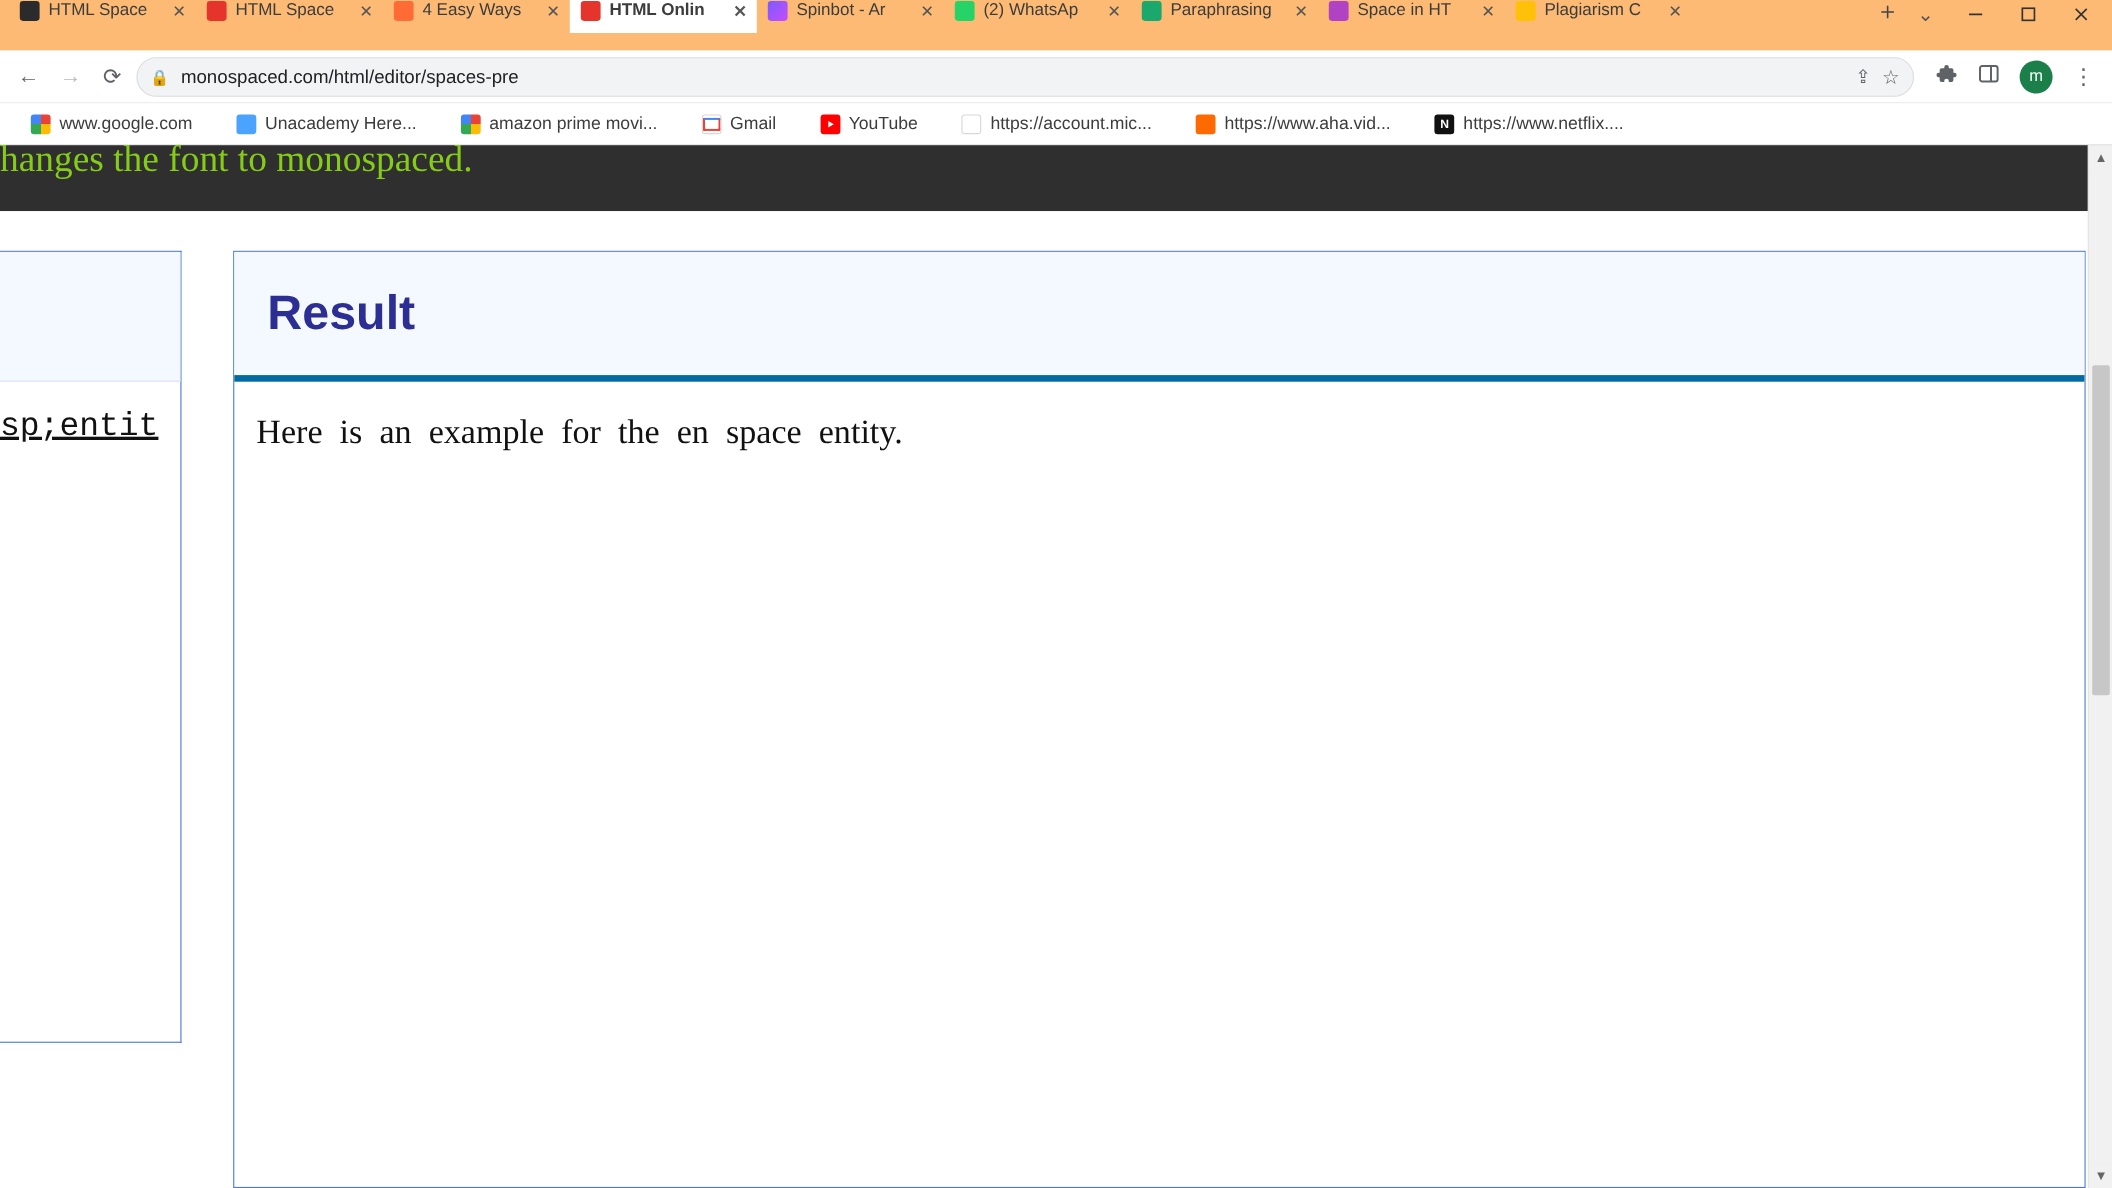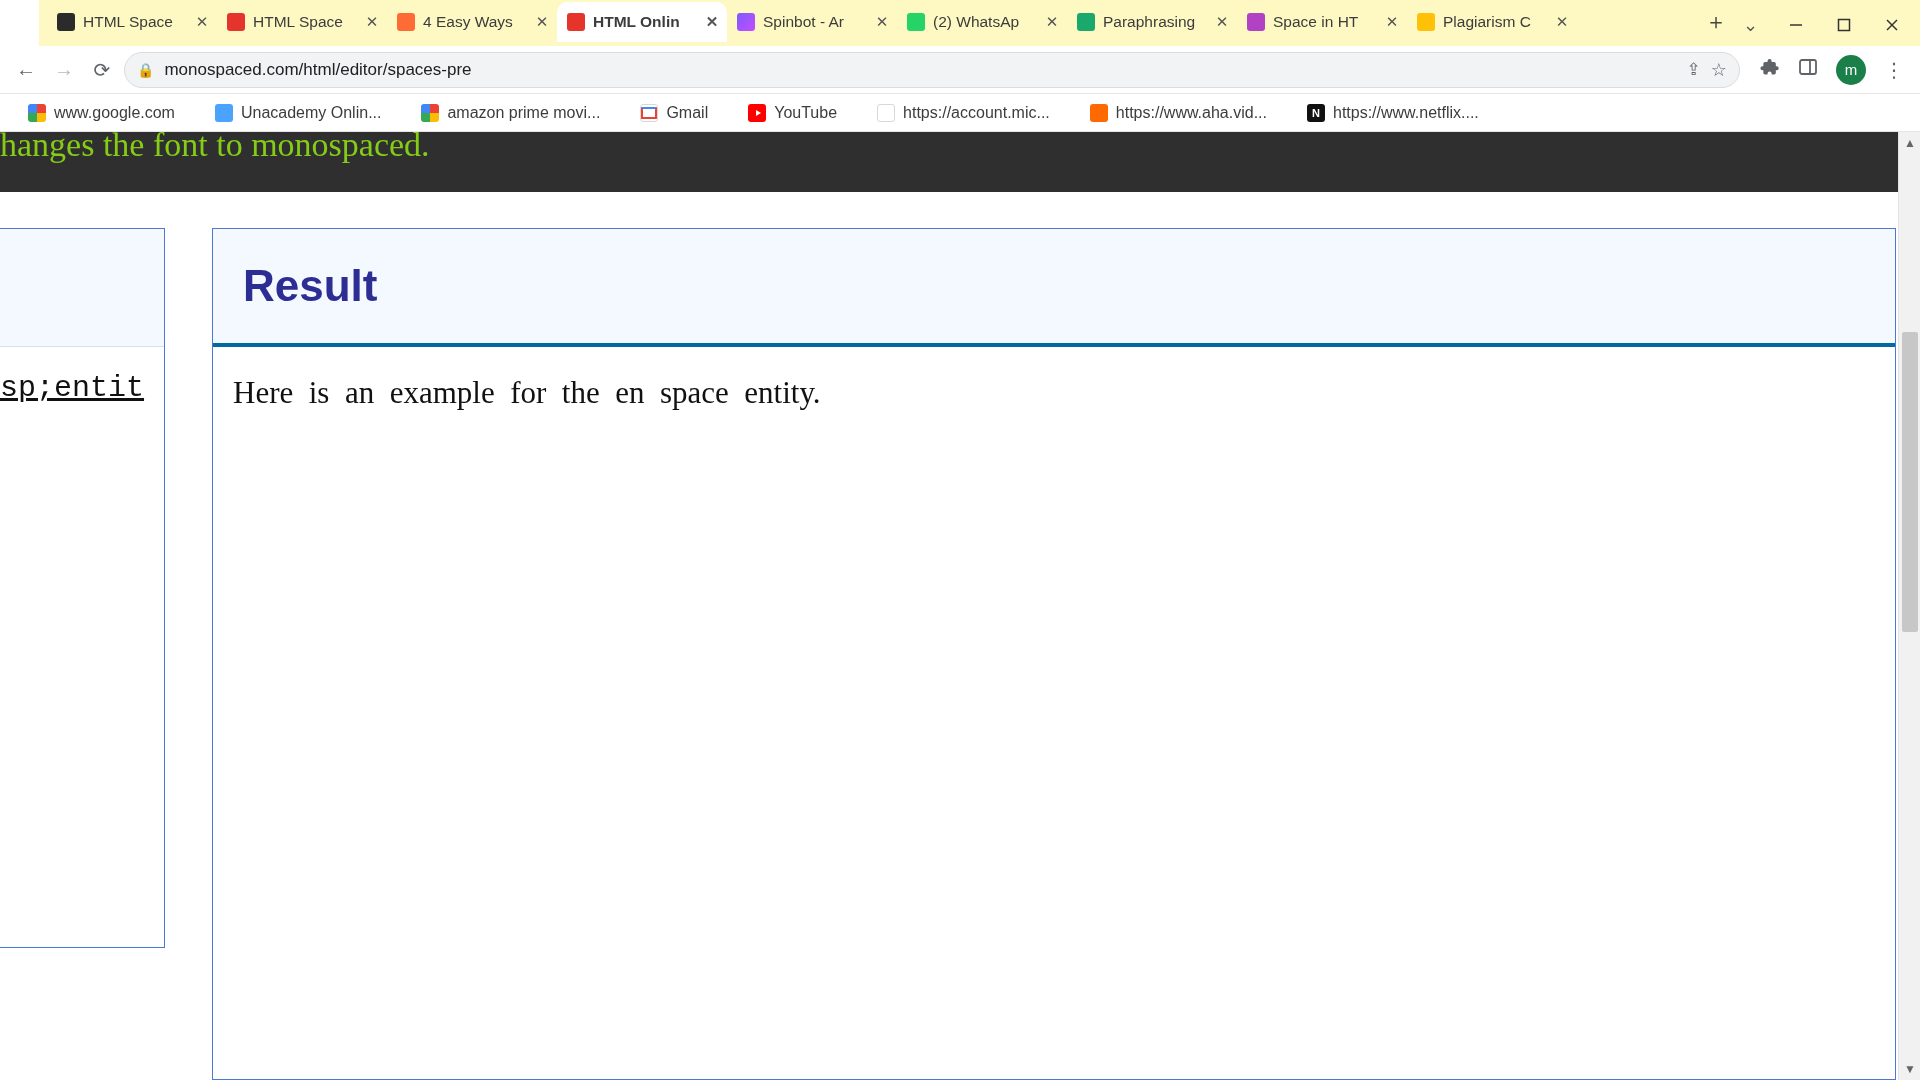--- a/index.html
+++ b/index.html
@@ -1,25 +1,24 @@
 <!DOCTYPE html>
 <html><head>
 <meta charset="utf-8">
 <style>
   * { margin: 0; padding: 0; box-sizing: border-box; }
   html, body { width: 1920px; height: 1080px; overflow: hidden; font-family: "Segoe UI", Arial, sans-serif; background: #fff; }
 
   
   .tabstrip {
     height: 46px;
-    background: #fef9c3;
+    background: #fdba74;
     display: flex;
     align-items: flex-end;
-    padding: 4px 8px;
-    margin-left: 39px;
+    padding: 16px 8px;
   }
   .tabstrip-left { display: flex; align-items: flex-end; flex: 1; }
   .tab {
     display: flex;
     align-items: center;
     height: 40px;
     min-width: 170px;
     max-width: 170px;
     padding: 0 6px 0 10px;
     border-radius: 10px 10px 0 0;
@@ -169,21 +168,21 @@
   .result-pane {
     position:absolute;
     left: 212px; right: 24px; top:36px;
     bottom: 0;
     border: 1.5px solid #4a78d4;
     background:#fff;
   }
   .result-head {
     height: 118px;
     background:#f4f9ff;
-    border-bottom: 4px solid #0369a1;
+    border-bottom: 6px solid #0369a1;
     display:flex; align-items:center;
     padding-left: 30px;
   }
   .result-head h2 {
     font-family: "Segoe UI", Arial, sans-serif;
     font-weight: 700;
     font-size: 44px;
     color:#2c2e93;
   }
   .result-body {
@@ -315,21 +314,21 @@
   </div>
 </div>
 
 <div class="bookmarks" id="bookmarks">
     <div class="bm">
       <span class="ico ico-g"></span>
       <span>www.google.com</span>
     </div>
     <div class="bm">
       <span class="ico ico-un"></span>
-      <span>Unacademy Onlin...</span>
+      <span>Unacademy Here...</span>
     </div>
     <div class="bm">
       <span class="ico ico-g"></span>
       <span>amazon prime movi...</span>
     </div>
     <div class="bm">
       <span class="ico ico-gm"></span>
       <span>Gmail</span>
     </div>
     <div class="bm">

